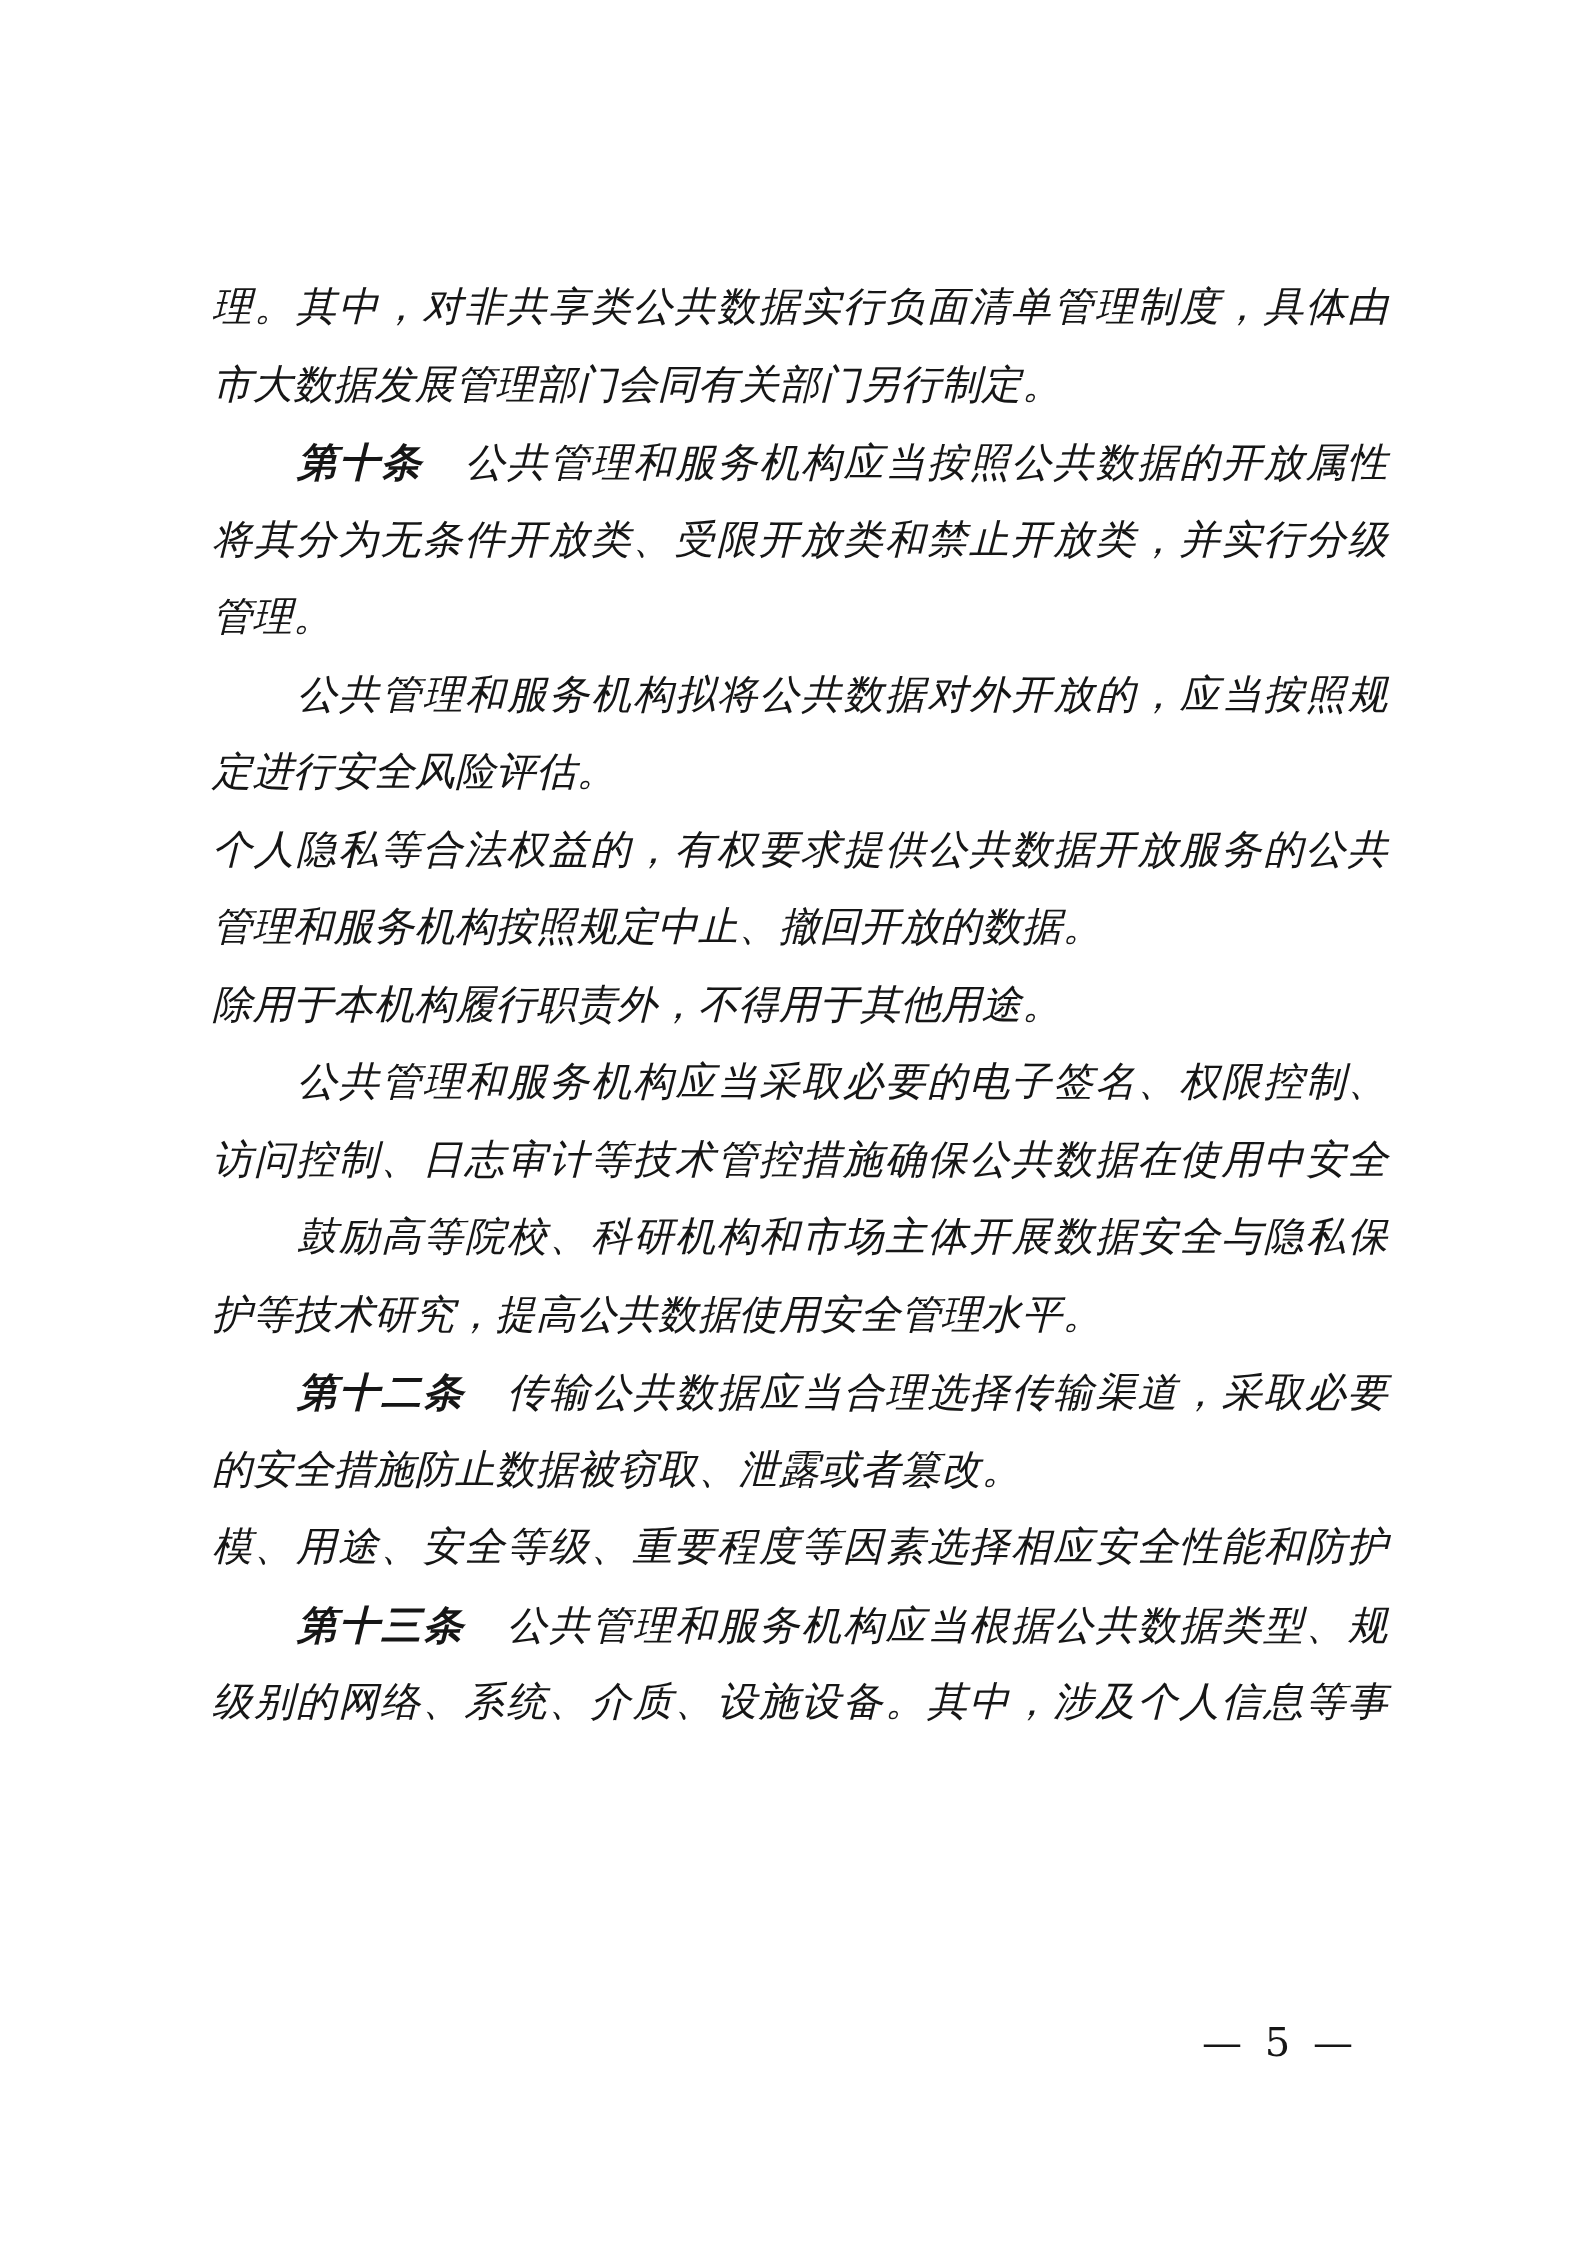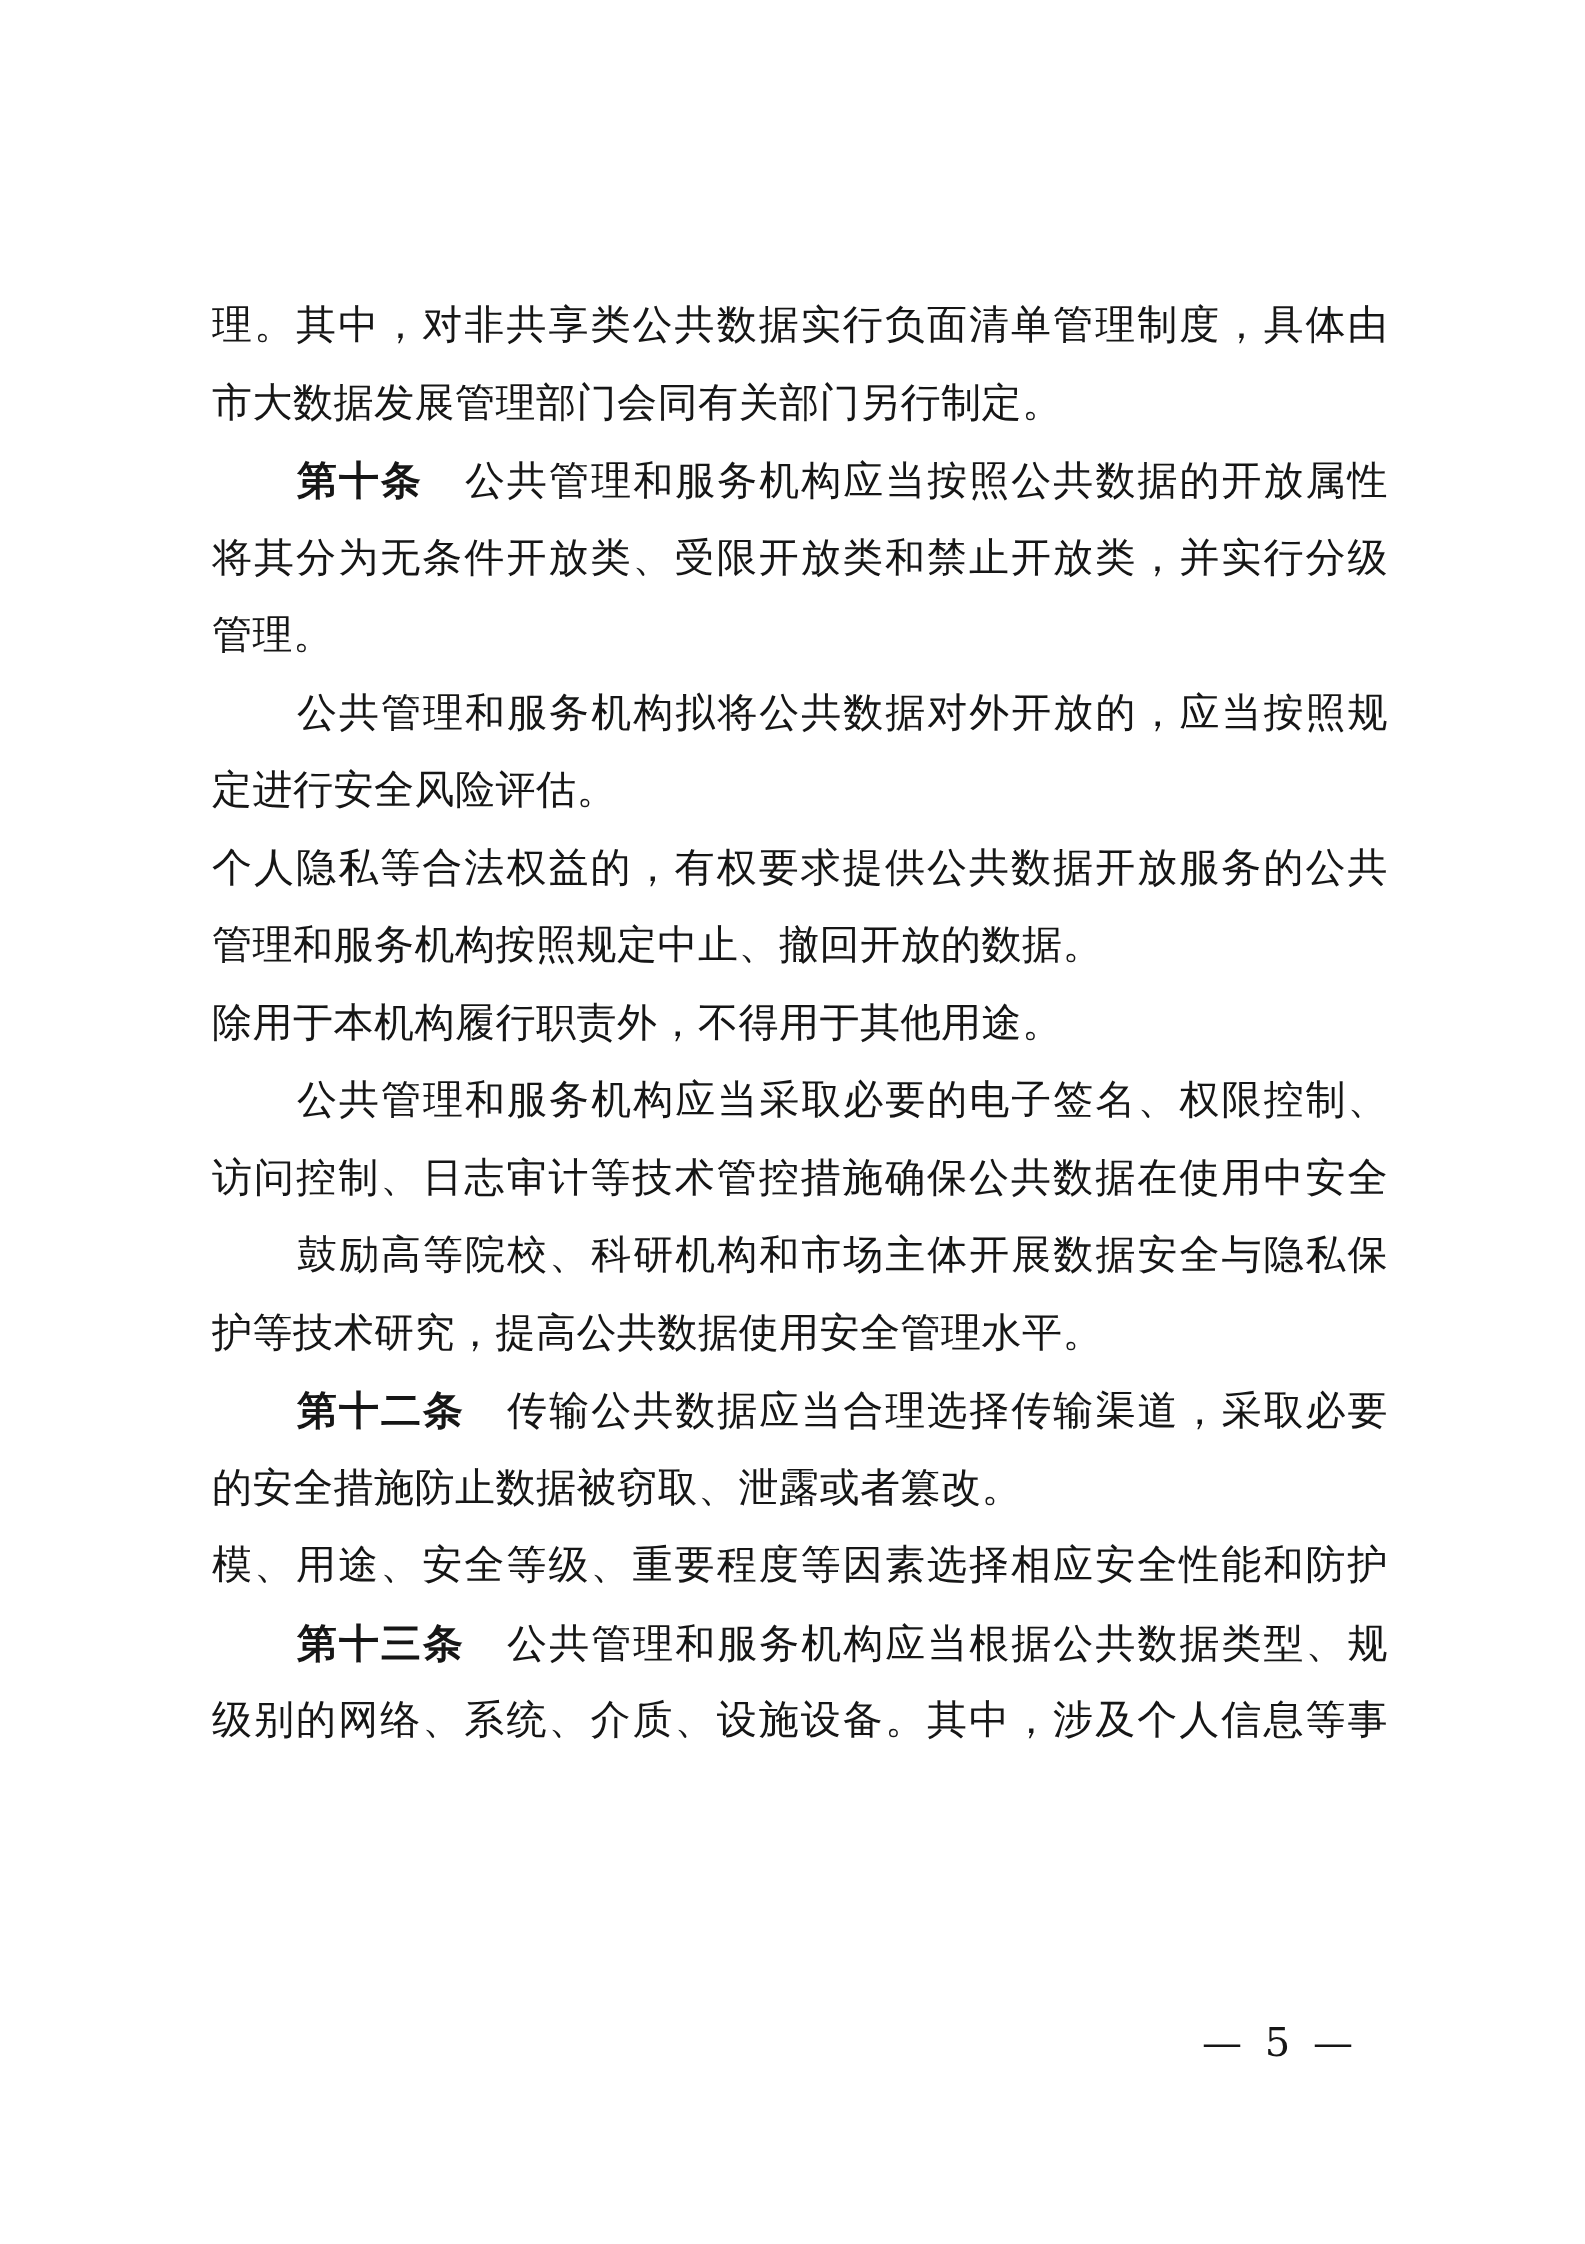--- a/index.html
+++ b/index.html
@@ -18,22 +18,23 @@
     width: 1585px;
     height: 2244px;
     background: var(--bg);
     color: var(--ink);
     font-family: "DejaVu Serif", "Liberation Serif", serif;
     overflow: hidden;
   }
   .text-block {
     position: absolute;
     left: 212px;
-    top: 286px;
+    top: 268px;
     width: 1176px;
+    font-style: italic;
   }
   .line {
     font-size: 40px;
     height: 77.5px;
     line-height: 77.5px;
     white-space: normal;
     text-align: left;
     letter-spacing: 0.5px;
   }
   .line.justify {

